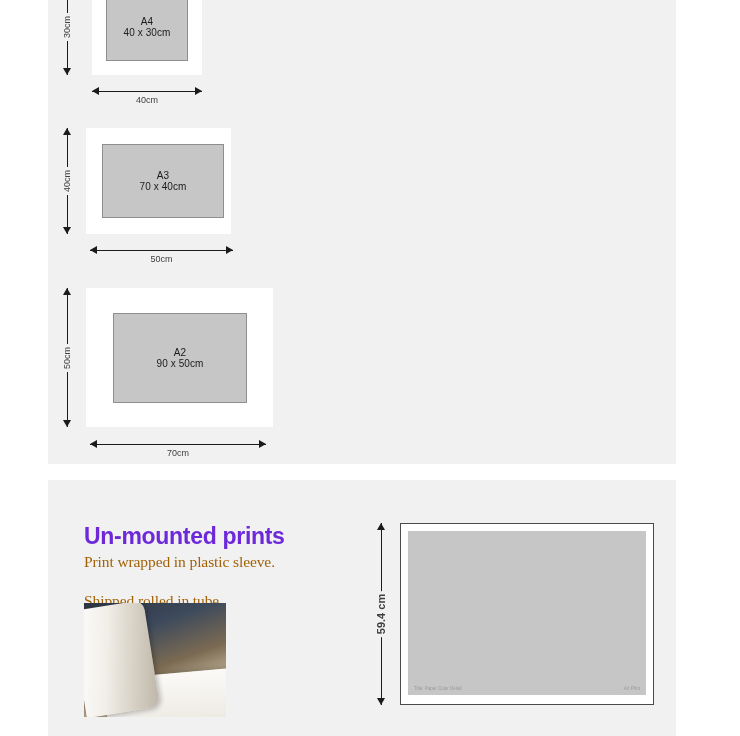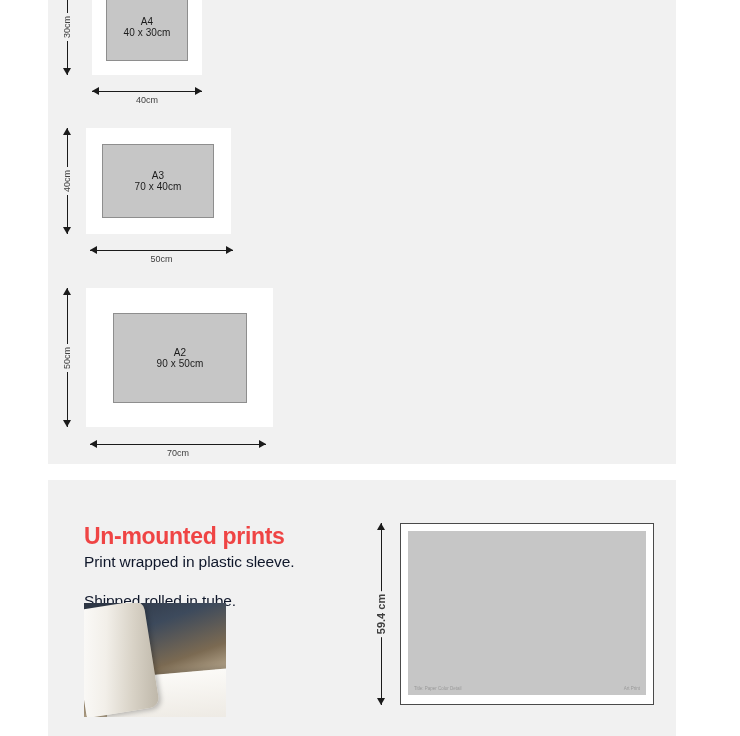--- a/index.html
+++ b/index.html
@@ -147,28 +147,29 @@
   }
 
   
   #unmounted-heading {
     position: absolute;
     left: 84px;
     top: 523px;
     font-size: 23px;
     font-weight: bold;
     letter-spacing: -0.3px;
-    color: #ef4444;
+    color: #6d28d9;
   }
   .unmounted-line {
     position: absolute;
     left: 84px;
     font-size: 15.5px;
-    color: #0f172a;
+    color: #a16207;
     letter-spacing: -0.1px;
+    font-family: Liberation Serif, serif;
   }
   #unmounted-line-1 { top: 553px; }
   #unmounted-line-2 { top: 575px; margin-top: 17px; }
 
   
   #print-photo {
     position: absolute;
     left: 84px;
     top: 603px;
     width: 142px;
@@ -309,21 +310,21 @@
     <div class="dim dim-v" style="left:60px; top:-22px; width:14px; height:97px;">
       <div class="line"></div>
 
       <div class="arrow arrow-down"></div>
       <div class="dim-label-v">30cm</div>
     </div>
   </div>
 
   <div class="frame-group" id="group-a3">
     <div class="frame" style="left:86px; top:128px; width:145px; height:106px;"></div>
-    <div class="frame-inner" style="left:102px; top:144px; width:112px; height:74px;">
+    <div class="frame-inner" style="left:102px; top:144px; width:122px; height:74px;">
       <div class="frame-label">A3</div>
       <div class="frame-label">70 x 40cm</div>
     </div>
 
     <div class="dim dim-h" style="left:90px; top:243px; width:143px; height:14px;">
       <div class="line"></div>
       <div class="arrow arrow-left"></div>
       <div class="arrow arrow-right"></div>
       <div class="dim-label-h">50cm</div>
     </div>

